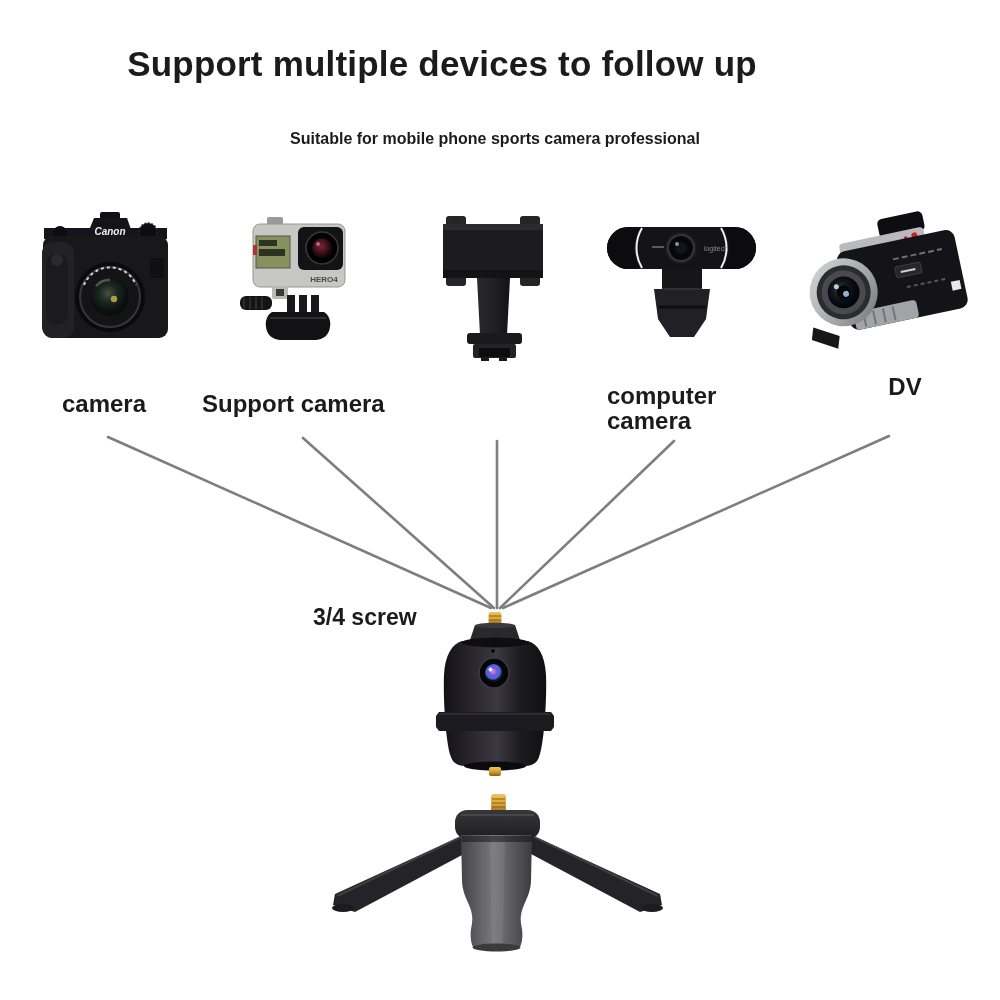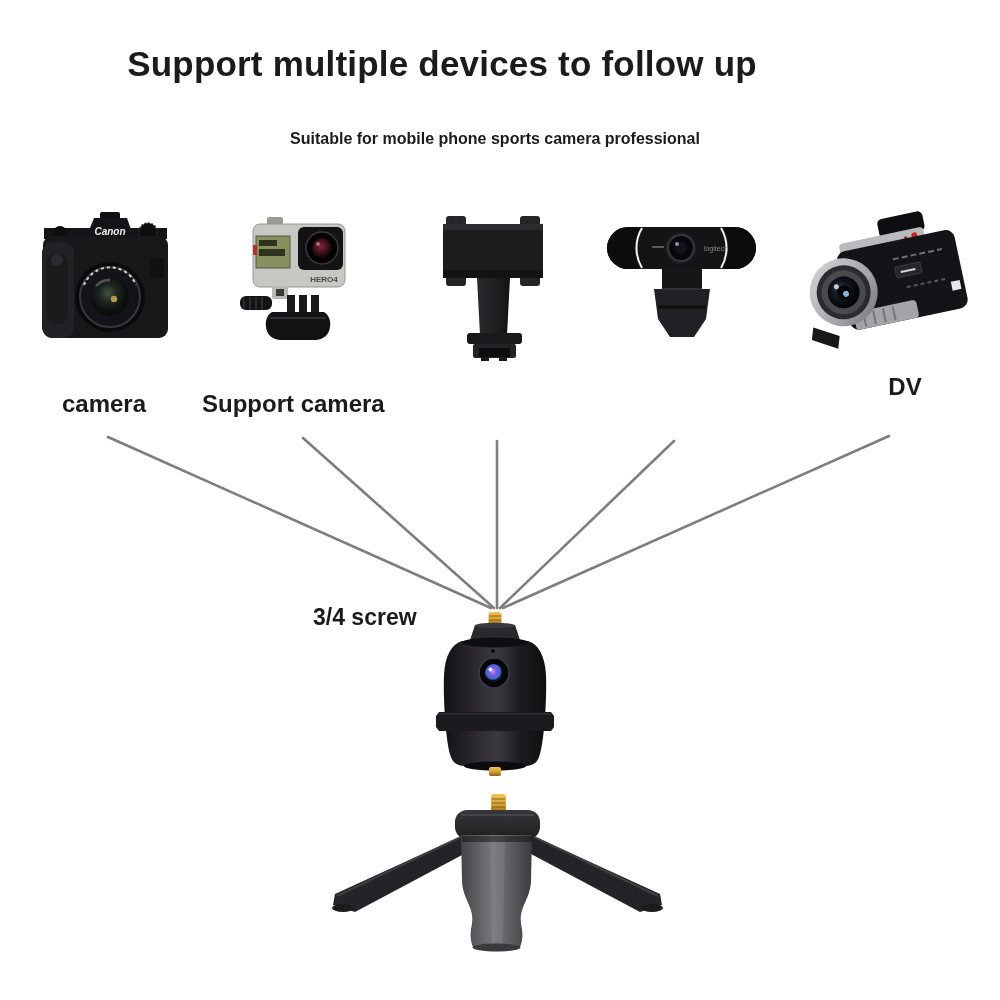--- a/index.html
+++ b/index.html
@@ -196,20 +196,21 @@
         <circle cx="45" cy="84" r="7" fill="#05060a"></circle>
         <circle cx="47" cy="86" r="3" fill="#9fc4e8" opacity="0.9"></circle>
         <circle cx="39" cy="77" r="2.5" fill="#e6ebf2" opacity="0.85"></circle>
         <polygon points="8,112 32,126 28,138 4,124" fill="#17171a"></polygon>
       </g>
     </svg>
   </div>
 
   <div class="dev-label lbl-camera">camera</div>
   <div class="dev-label lbl-sports">Support camera</div>
+  <div class="dev-label lbl-webcam">computer camera</div>
   <div class="dev-label lbl-dv">DV</div>
 
   <div class="hub-label">3/4 screw</div>
 
   <div class="gimbal">
     <svg viewBox="0 0 160 200">
       <defs>
         <linearGradient id="gbBody" x1="0" y1="0" x2="1" y2="0">
           <stop offset="0%" stop-color="#121116"></stop>
           <stop offset="35%" stop-color="#2f2d33"></stop>

